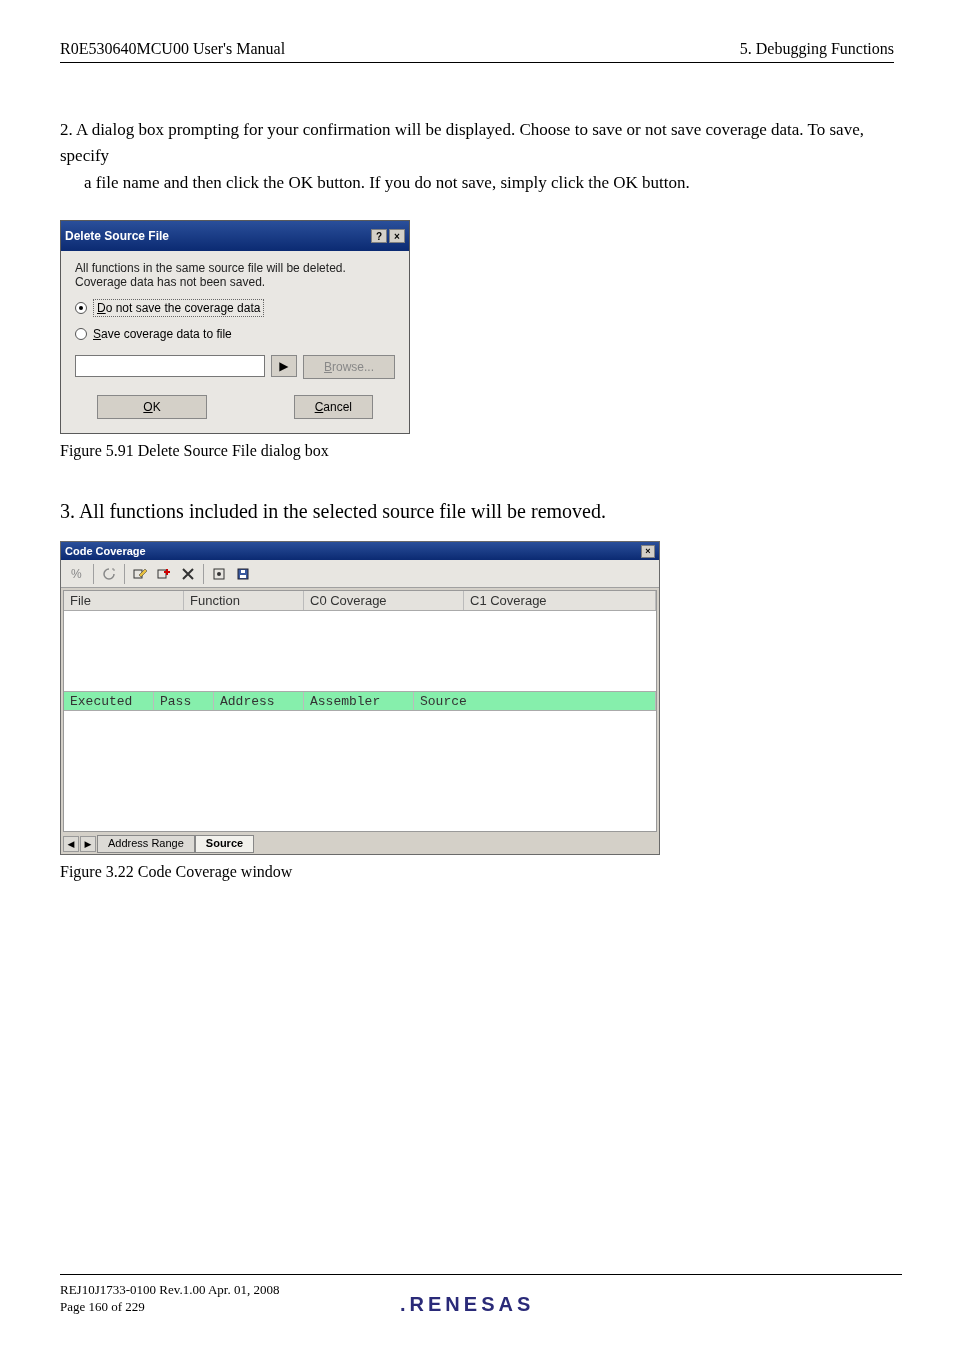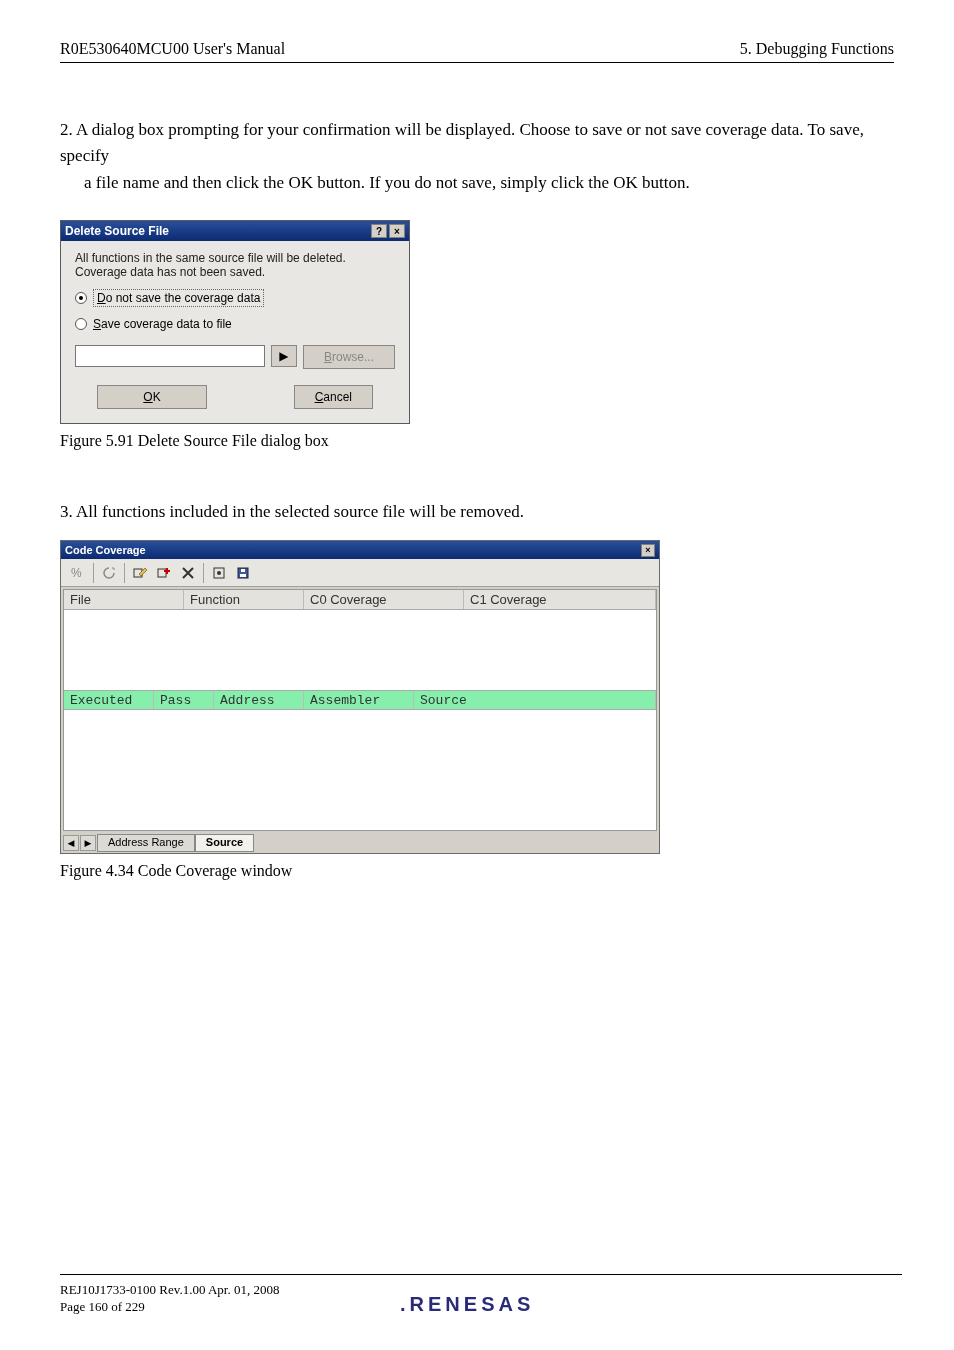--- a/index.html
+++ b/index.html
@@ -3,25 +3,25 @@
 <meta charset="utf-8">
 <style>
   * { box-sizing: border-box; margin: 0; padding: 0; }
   html, body { width: 954px; height: 1350px; background: #fff; font-family: "Times New Roman", serif; color: #000; }
   .page { position: relative; width: 954px; height: 1350px; padding: 40px 60px 34px 60px; }
   .hdr { display: flex; justify-content: space-between; font-size: 16px; padding-bottom: 4px; border-bottom: 1px solid #000; }
   .body-text { font-size: 17px; line-height: 1.55; margin-top: 54px; }
   .body-text .line1 { display: block; }
   .body-text .line2 { display: block; padding-left: 24px; }
   .fig-caption { font-size: 16px; margin-top: 8px; }
-  .step3 { font-size: 17px; margin-top: 52px; }
+  .step3 { font-size: 20px; margin-top: 40px; }
 
   
   .dlg1 { width: 350px; margin-top: 24px; border: 1px solid #5a5a5a; background: #e9e7e3; font-family: Tahoma, Arial, sans-serif; font-size: 12px; }
-  .dlg1 .title { display: flex; align-items: center; background: linear-gradient(#2a4f9a,#0b2a72); color:#fff; font-weight:bold; height:20px; padding:0 4px; }
+  .dlg1 .title { display: flex; align-items: center; background: linear-gradient(#2a4f9a,#0b2a72); color:#fff; font-weight:bold; height:30px; padding:0 4px; }
   .dlg1 .title .sp { flex:1; }
   .dlg1 .titlebtn { width:16px; height:14px; background:#d4d0c8; border:1px solid #808080; margin-left:2px; display:flex; align-items:center; justify-content:center; color:#000; font-size:10px; font-weight:bold; }
   .dlg1 .inner { padding: 10px 14px 14px 14px; }
   .dlg1 .msg { font-size: 12px; color:#222; }
   .dlg1 .opt { display:flex; align-items:center; margin-top:10px; }
   .dlg1 .radio { width:12px; height:12px; border:1px solid #555; border-radius:50%; background:#fff; margin-right:6px; display:flex; align-items:center; justify-content:center; }
   .dlg1 .radio.on::after { content:""; width:4px; height:4px; background:#000; border-radius:50%; display:block; }
   .dlg1 .labelbox { border:1px dotted #666; padding:1px 3px; }
   .dlg1 .accel { text-decoration: underline; }
   .dlg1 .row-input { display:flex; margin-top:14px; gap:6px; }
@@ -188,21 +188,21 @@
     </div>
 
     <div class="tabs">
       <div class="navsq">◀</div>
       <div class="navsq">▶</div>
       <div class="tab">Address Range</div>
       <div class="tab active">Source</div>
     </div>
   </div>
 
-  <div class="fig-caption">Figure 4.34 Code Coverage window</div>
+  <div class="fig-caption">Figure 3.22 Code Coverage window</div>
 
   <div class="footer">
     <div class="footer-line"></div>
     <div class="footer-left">
       <div>REJ10J1733-0100   Rev.1.00   Apr. 01, 2008</div>
       <div>Page 160 of 229</div>
     </div>
     <div class="footer-logo"><span class="dot">.</span><span>RENESAS</span></div>
   </div>
 </div>

